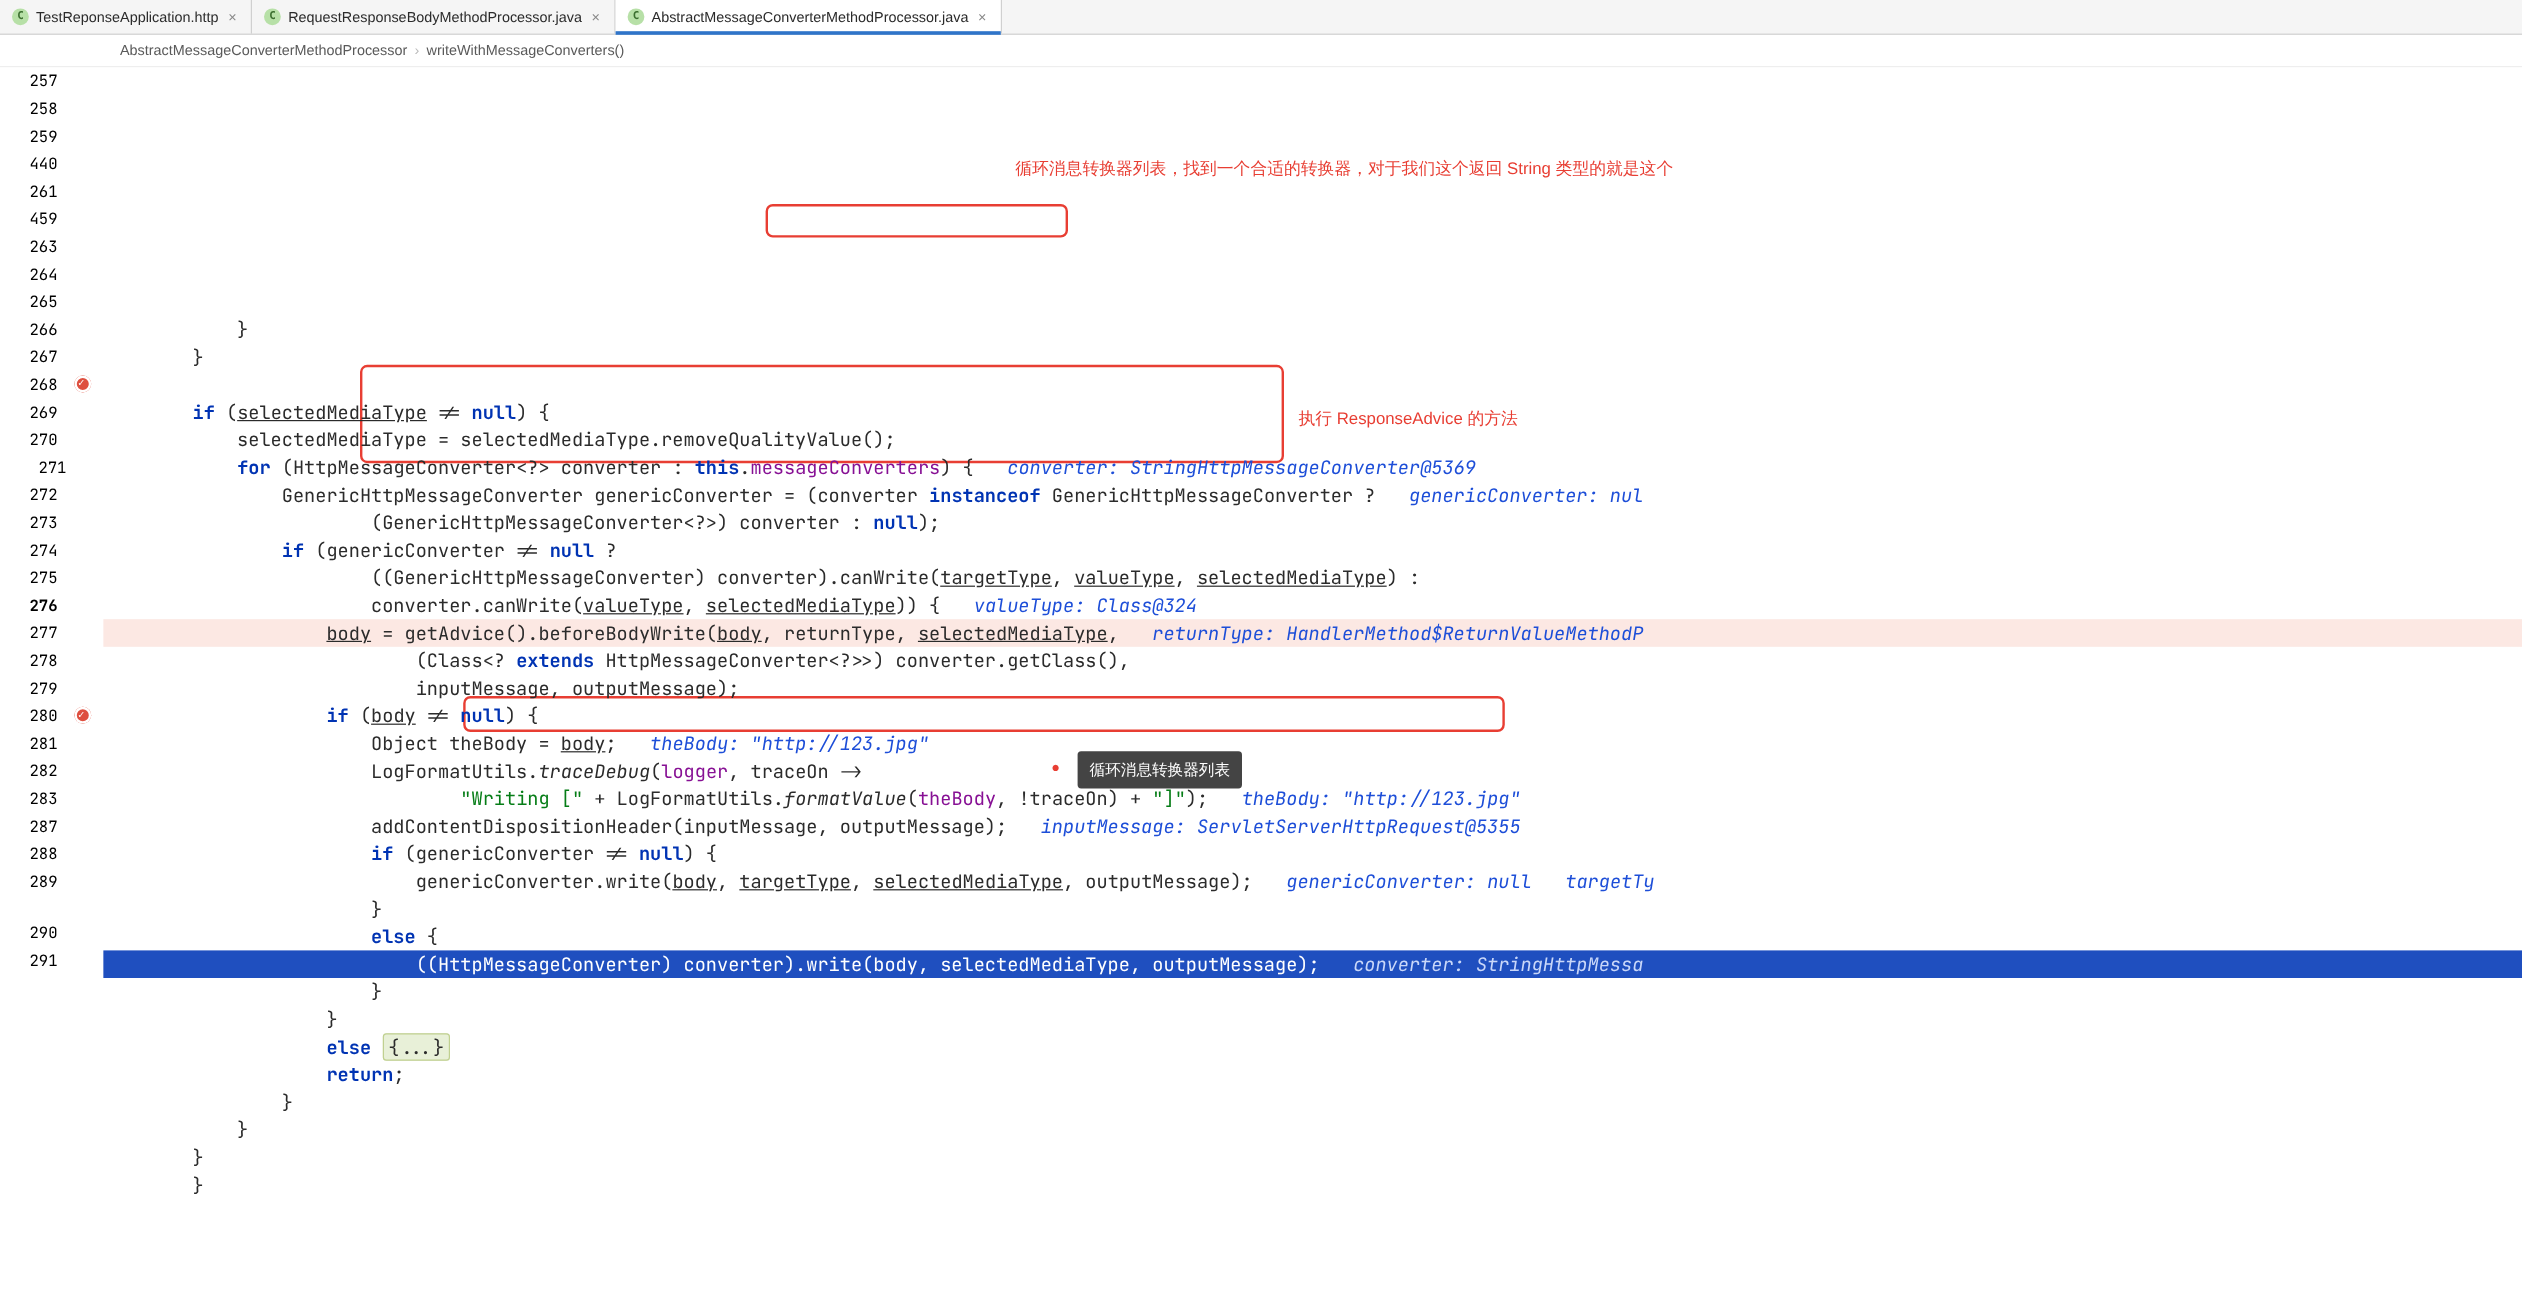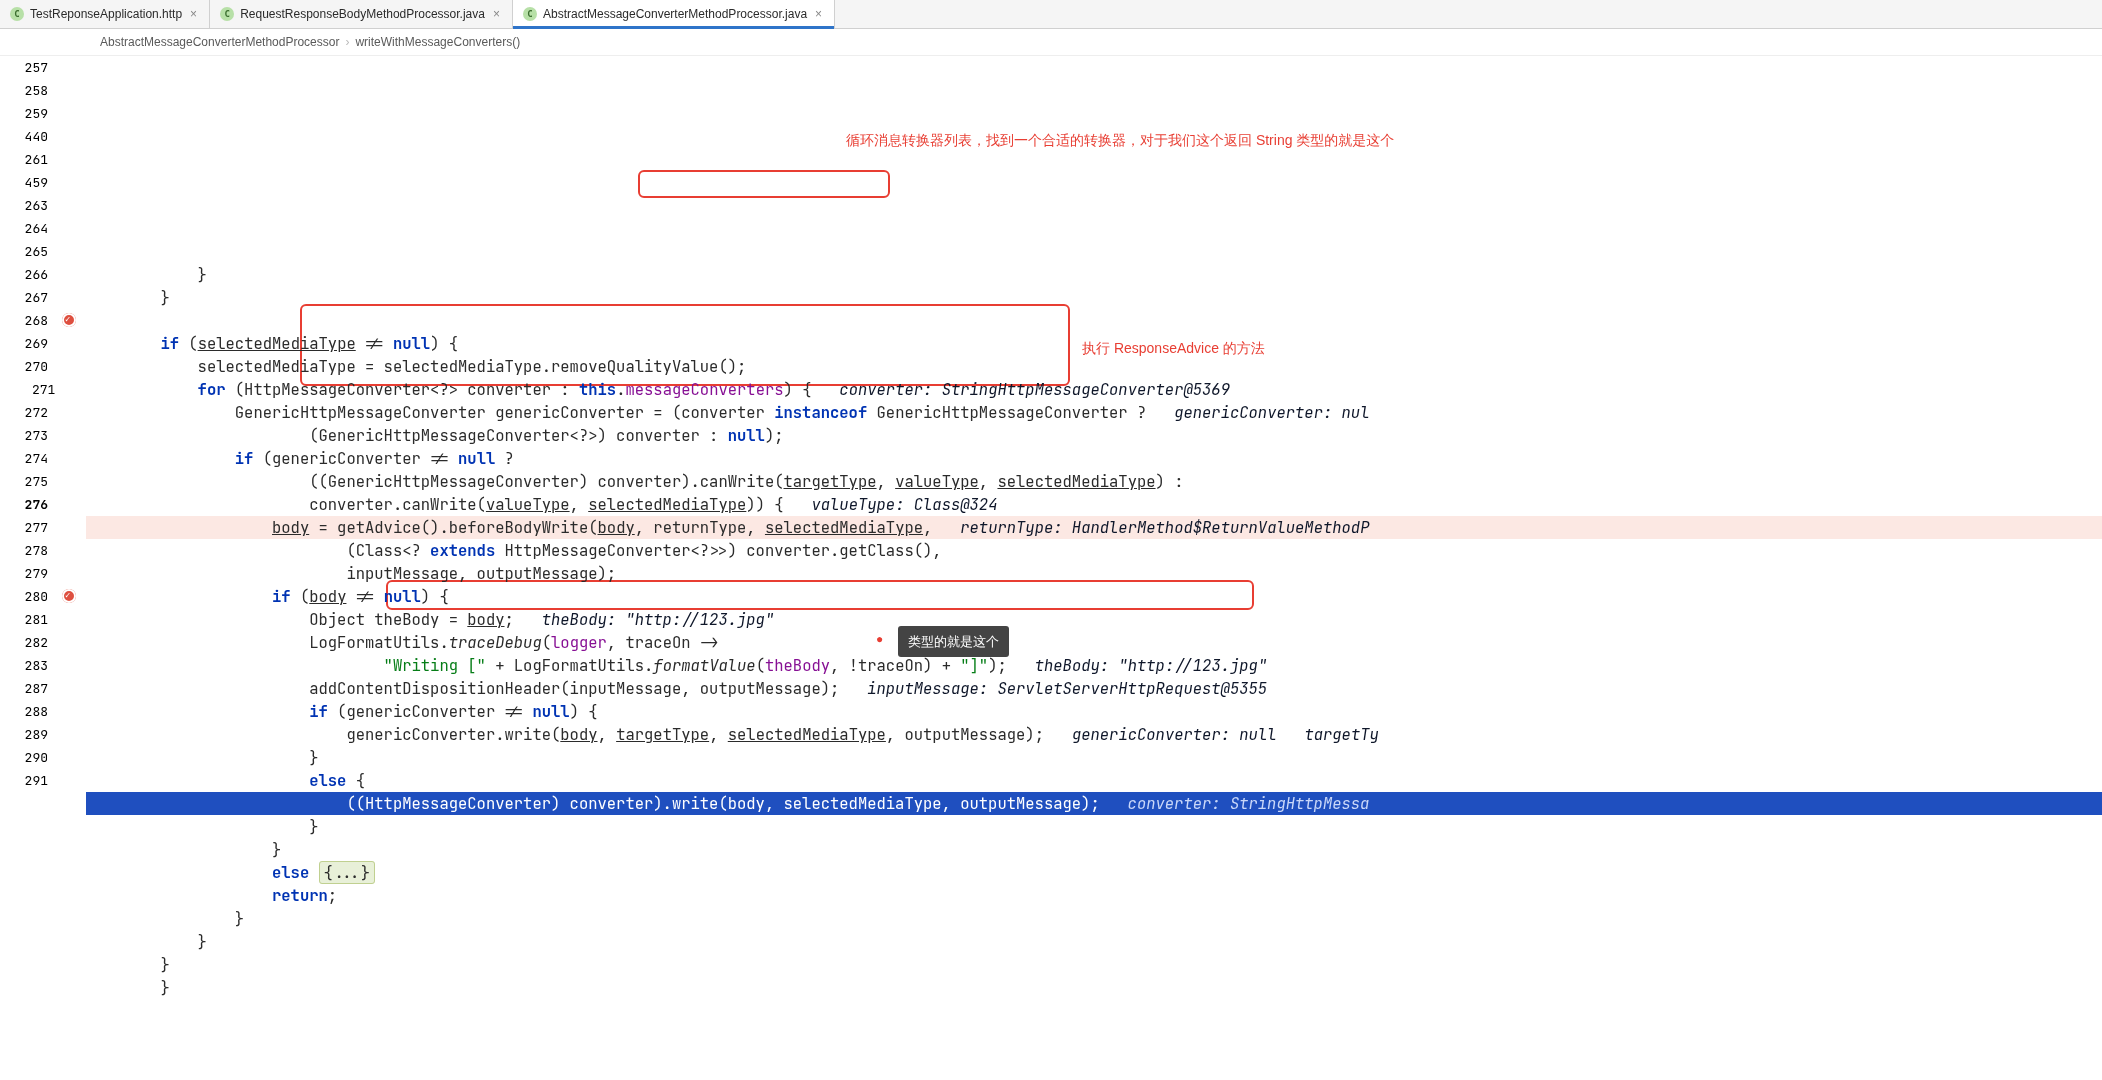--- a/index.html
+++ b/index.html
@@ -20,21 +20,21 @@
   .bp{position:absolute;width:14px;height:14px;border-radius:50%;background:#de4f3f;box-shadow:inset 0 0 0 2px #fff;left:6px;}
   .bp::after{content:"✓";color:#fff;font-size:9px;position:absolute;left:3px;top:0;}
   .code{flex:1;line-height:23px;font-size:15.5px;white-space:pre;position:relative;overflow:hidden;}
   .line{height:23px;position:relative;}
   .line.bp-line{background:#fce8e3;}
   .line.exec{background:#1f4fbf;color:#fff;}
   .line.exec .hint{color:#c9d7f9;}
   .kw{color:#0033b3;font-weight:bold;}
   .fld{color:#871094;}
   .str{color:#067d17;}
-  .hint{color:#0f172a;font-style:italic;}
+  .hint{color:#1d4ed8;font-style:italic;}
   .ul{text-decoration:underline;}
   .mth{font-style:italic;}
   
   .redbox{position:absolute;border:2.5px solid #e83e33;border-radius:6px;pointer-events:none;}
   .redtext{position:absolute;color:#e83e33;font-family:-apple-system,"Helvetica Neue",Arial,sans-serif;font-size:14px;white-space:nowrap;}
   .tooltip{position:absolute;background:#444;color:#fff;font-family:-apple-system,sans-serif;font-size:13px;padding:4px 10px;border-radius:3px;}
   .tooltip::before{content:"●";color:#e83e33;position:absolute;left:-22px;top:2px;font-size:12px;}
 </style>
 </head>
 <body>
@@ -88,29 +88,29 @@
       <div style="height: 23px;">277</div>
       <div style="height: 23px;">278</div>
       <div style="height: 23px;">279</div>
       <div style="height: 23px;">280</div>
       <div style="height: 23px;">281</div>
       <div style="height: 23px;">282</div>
       <div style="height: 23px;">283</div>
       <div style="height: 23px;">287</div>
       <div style="height: 23px;">288</div>
       <div style="height: 23px;">289</div>
-      <div style="height: 23px;">290</div>
+      <div style="height: 23px; margin-top: 20px;">290</div>
       <div style="height: 23px;">291</div>
     </div>
   <div class="marks" id="marks">
       <div class="bp" style="top: 257px;"></div>
       <div class="bp" style="top: 533px;"></div>
     </div>
   <div class="code" id="code">
      
      <div class="redbox" style="top:114px;left:552px;width:248px;height:24px;"></div>
      <div class="redtext" style="top:73px;left:760px;">循环消息转换器列表，找到一个合适的转换器，对于我们这个返回 String 类型的就是这个</div>
      <div class="redbox" style="top:248px;left:214px;width:766px;height:78px;"></div>
      <div class="redtext" style="top:281px;left:996px;">执行 ResponseAdvice 的方法</div>
      <div class="redbox" style="top:524px;left:300px;width:864px;height:26px;"></div>
-     <div class="tooltip" style="top:570px;left:812px;">类型的就是这个</div>
+     <div class="tooltip" style="top:570px;left:812px;">循环消息转换器列表</div>
   <div class="line">            }</div><div class="line">        }</div><div class="line"></div><div class="line">        <span class="kw">if</span> (<span class="ul">selectedMediaType</span> != <span class="kw">null</span>) {</div><div class="line">            selectedMediaType = selectedMediaType.removeQualityValue();</div><div class="line">            <span class="kw">for</span> (HttpMessageConverter&lt;?&gt; converter : <span class="kw">this</span>.<span class="fld">messageConverters</span>) {   <span class="hint">converter: StringHttpMessageConverter@5369</span></div><div class="line">                GenericHttpMessageConverter genericConverter = (converter <span class="kw">instanceof</span> GenericHttpMessageConverter ?   <span class="hint">genericConverter: nul</span></div><div class="line">                        (GenericHttpMessageConverter&lt;?&gt;) converter : <span class="kw">null</span>);</div><div class="line">                <span class="kw">if</span> (genericConverter != <span class="kw">null</span> ?</div><div class="line">                        ((GenericHttpMessageConverter) converter).canWrite(<span class="ul">targetType</span>, <span class="ul">valueType</span>, <span class="ul">selectedMediaType</span>) :</div><div class="line">                        converter.canWrite(<span class="ul">valueType</span>, <span class="ul">selectedMediaType</span>)) {   <span class="hint">valueType: Class@324</span></div><div class="line bp-line">                    <span class="ul">body</span> = getAdvice().beforeBodyWrite(<span class="ul">body</span>, returnType, <span class="ul">selectedMediaType</span>,   <span class="hint">returnType: HandlerMethod$ReturnValueMethodP</span></div><div class="line">                            (Class&lt;? <span class="kw">extends</span> HttpMessageConverter&lt;?&gt;&gt;) converter.getClass(),</div><div class="line">                            inputMessage, outputMessage);</div><div class="line">                    <span class="kw">if</span> (<span class="ul">body</span> != <span class="kw">null</span>) {</div><div class="line">                        Object theBody = <span class="ul">body</span>;   <span class="hint">theBody: "http://123.jpg"</span></div><div class="line">                        LogFormatUtils.<span class="mth">traceDebug</span>(<span class="fld">logger</span>, traceOn -&gt;</div><div class="line">                                <span class="str">"Writing ["</span> + LogFormatUtils.<span class="mth">formatValue</span>(<span class="fld">theBody</span>, !traceOn) + <span class="str">"]"</span>);   <span class="hint">theBody: "http://123.jpg"</span></div><div class="line">                        addContentDispositionHeader(inputMessage, outputMessage);   <span class="hint">inputMessage: ServletServerHttpRequest@5355</span></div><div class="line">                        <span class="kw">if</span> (genericConverter != <span class="kw">null</span>) {</div><div class="line">                            genericConverter.write(<span class="ul">body</span>, <span class="ul">targetType</span>, <span class="ul">selectedMediaType</span>, outputMessage);   <span class="hint">genericConverter: null   targetTy</span></div><div class="line">                        }</div><div class="line">                        <span class="kw">else</span> {</div><div class="line exec">                            ((HttpMessageConverter) converter).write(body, selectedMediaType, outputMessage);   <span class="hint">converter: StringHttpMessa</span></div><div class="line">                        }</div><div class="line">                    }</div><div class="line">                    <span class="kw">else</span> <span style="background:#e8f0d8;border:1px solid #c0d090;border-radius:3px;padding:0 4px;">{...}</span></div><div class="line">                    <span class="kw">return</span>;</div><div class="line">                }</div><div class="line">            }</div><div class="line">        }</div><div class="line">        }</div></div>
 </div>
 
 </body></html>

